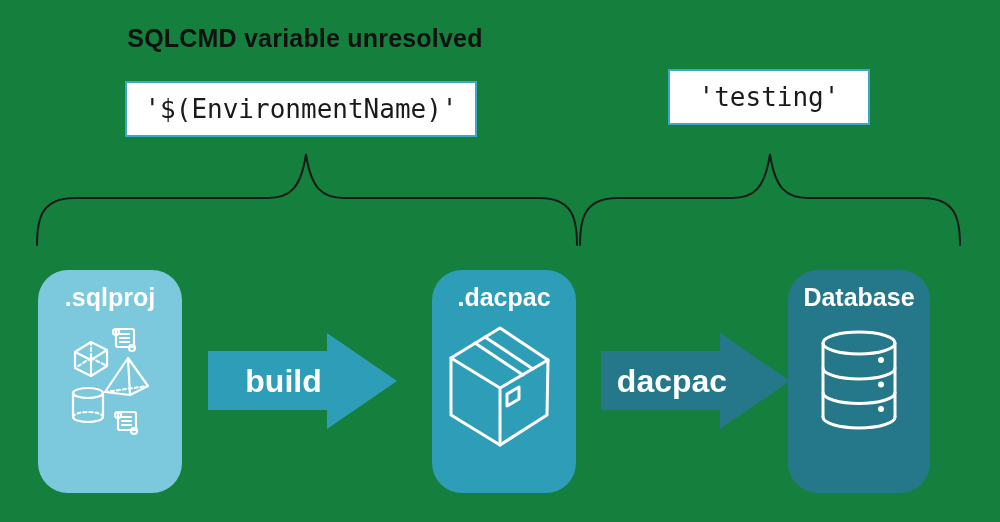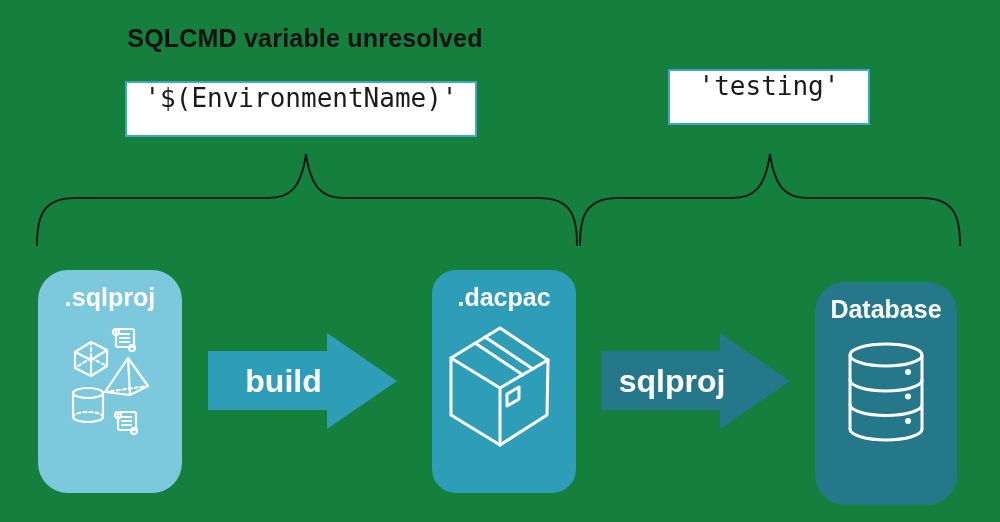--- a/index.html
+++ b/index.html
@@ -21,20 +21,21 @@
     text-align: center;
     letter-spacing: 0.2px;
   }
   #title-left  { left: 60px;  top: 24px; width: 490px; }
   #title-right { left: 600px; top: 24px; width: 340px; }
 
   .code-box {
     border: 2px solid #3fa7c5;
     background: #ffffff;
     display: flex;
+    align-items: center;
     justify-content: center;
     font-family: "DejaVu Sans Mono", monospace;
     font-size: 26px;
     color: #1a1a1a;
     white-space: nowrap;
   }
   #code-left  { left: 125px; top: 81px; width: 352px; height: 56px; }
   #code-right { left: 668px; top: 69px; width: 202px; height: 56px; }
 
   .brace path { fill: none; stroke: #1a1a1a; stroke-width: 2; stroke-linecap: round; }
@@ -49,22 +50,22 @@
     position: absolute;
     top: 13px;
     left: 0;
     width: 100%;
     text-align: center;
     font-size: 25px;
     font-weight: 700;
     color: #ffffff;
   }
   #card-sqlproj  { left: 38px;  top: 270px; width: 144px; height: 223px; background: #7cc9dd; }
-  #card-dacpac   { left: 432px; top: 270px; width: 144px; height: 223px; background: #2e9db8; border-radius: 24px; }
-  #card-database { left: 815px; top: 270px; width: 142px; height: 223px; background: #247889; margin-top: 12px; }
+  #card-dacpac   { left: 432px; top: 270px; width: 144px; height: 223px; background: #2e9db8; }
+  #card-database { left: 788px; top: 270px; width: 142px; height: 223px; background: #247889; }
 
   .icon-svg { position: absolute; }
   .icon-svg * { fill: none; stroke: #ffffff; stroke-linecap: round; stroke-linejoin: round; }
   .w22 * { stroke-width: 2.2; }
   .w3  * { stroke-width: 3; }
   .dash { stroke-dasharray: 3 3; }
   .dotfill { fill: #ffffff !important; stroke: none !important; }
 
   .arrow-wrap { width: 195px; height: 102px; top: 330px; }
   .arrow-label {
@@ -155,21 +156,21 @@
       <path d="M2 32 L51 62 L99 34 M51 62 L51 119"></path>
       <path d="M26 17 L74 49 M36 11 L84 43"></path>
       <path d="M58 68 L70 61 L70 73 L58 80 Z"></path>
     </svg>
   </div>
 
   <div id="arrow-deploy" class="abs arrow-wrap">
     <svg width="195" height="102" viewBox="0 0 195 102">
       <polygon points="3,21 122,21 122,3 192,51 122,99 122,80 3,80" fill="#247889"></polygon>
     </svg>
-    <div class="arrow-label">sqlproj</div>
+    <div class="arrow-label">dacpac</div>
   </div>
 
   <div id="card-database" class="abs card">
     <div class="card-label">Database</div>
     <svg class="icon-svg w3" style="left:29px; top:58px;" width="84" height="104" viewBox="0 0 84 104">
       <ellipse cx="42" cy="15" rx="36" ry="11"></ellipse>
       <path d="M6 15 L6 89 M78 15 L78 89"></path>
       <path d="M6 40 A36 11 0 0 0 78 40"></path>
       <path d="M6 64.5 A36 11 0 0 0 78 64.5"></path>
       <path d="M6 89 A36 11 0 0 0 78 89"></path>

